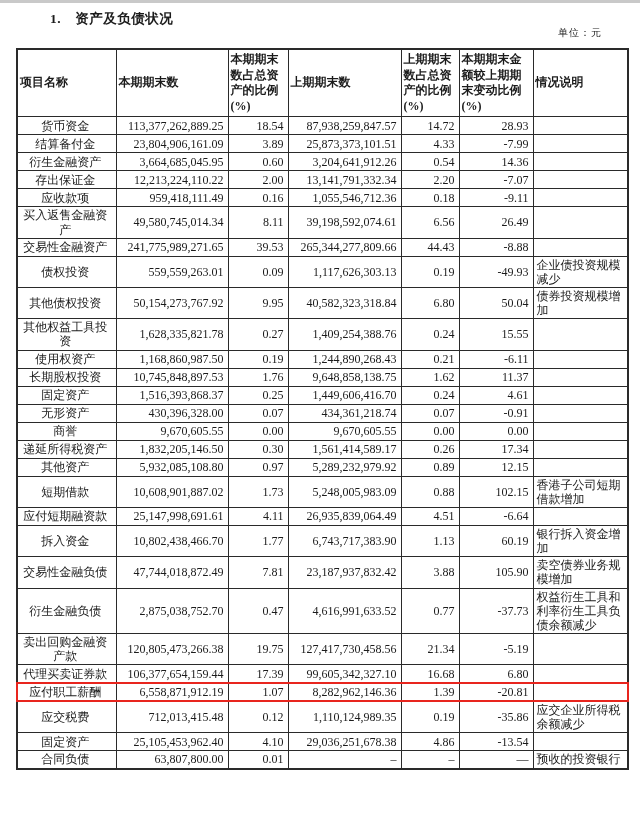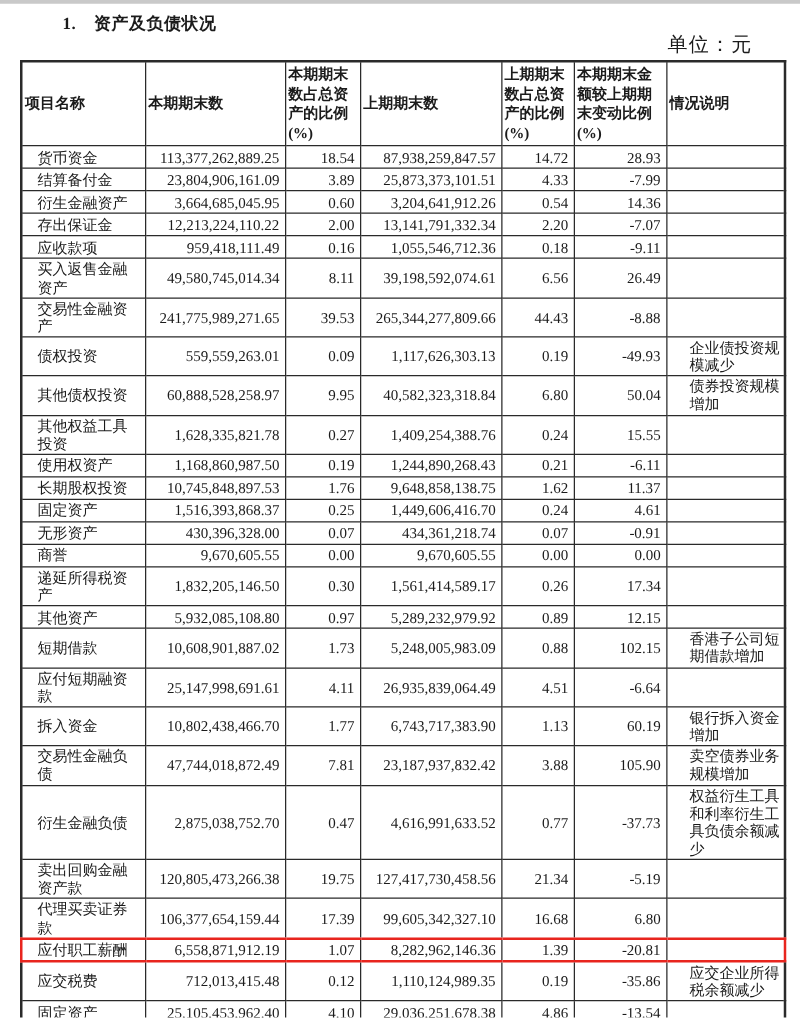--- a/index.html
+++ b/index.html
@@ -11,44 +11,44 @@
   }
   body { border-top:3px solid #c9c9c9; }
   .page { position:relative; width:640px; height:709px; }
   .title-row {
     padding:7px 0 0 50px;
     font-size:13.5px; font-weight:bold; letter-spacing:0.5px;
   }
   .title-row .num { margin-right:14px; }
   .unit {
     position:absolute; top:23px; right:38px;
-    font-size:16px; letter-spacing:1px;
+    font-size:10px; letter-spacing:1px;
   }
   table {
     margin:20px 0 0 16px;
     border-collapse:collapse; table-layout:fixed;
     width:611px;
     font-size:12px;
   }
   th, td {
     border:1px solid #2a2a2a;
     line-height:1.18;
     word-break:break-all;
     vertical-align:middle;
   }
   table { border:2px solid #2a2a2a; }
   th {
     font-weight:bold; text-align:left;
     height:62px; padding:2px 2px;
     line-height:1.3;
   }
   td { height:18px; padding:1px 3px; }
-  td.name { text-align:left; padding-left:12px; }
+  td.name { text-align:center; padding-left:0; }
   td.num, td.pct { text-align:right; padding-right:4px; }
-  td.note { text-align:left; padding-left:18px; }
+  td.note { text-align:left; padding-left:3px; }
   tr.hl td { border-top:2px solid var(--hl,#e8251e); border-bottom:2px solid var(--hl,#e8251e); }
   tr.hl td:first-child { border-left:2px solid var(--hl,#e8251e); }
   tr.hl td:last-child  { border-right:2px solid var(--hl,#e8251e); }
 </style>
 </head>
 <body>
 
 <div class="page">
   <div class="title-row">
     <span class="num">1.</span><span>资产及负债状况</span>
@@ -144,21 +144,21 @@
           <td class="name">债权投资</td>
           <td class="num">559,559,263.01</td>
           <td class="pct">0.09</td>
           <td class="num">1,117,626,303.13</td>
           <td class="pct">0.19</td>
           <td class="pct">-49.93</td>
           <td class="note">企业债投资规模减少</td>
         </tr>
         <tr>
           <td class="name">其他债权投资</td>
-          <td class="num">60,888,528,258.97</td>
+          <td class="num">50,154,273,767.92</td>
           <td class="pct">9.95</td>
           <td class="num">40,582,323,318.84</td>
           <td class="pct">6.80</td>
           <td class="pct">50.04</td>
           <td class="note">债券投资规模增加</td>
         </tr>
         <tr>
           <td class="name">其他权益工具投资</td>
           <td class="num">1,628,335,821.78</td>
           <td class="pct">0.27</td>

